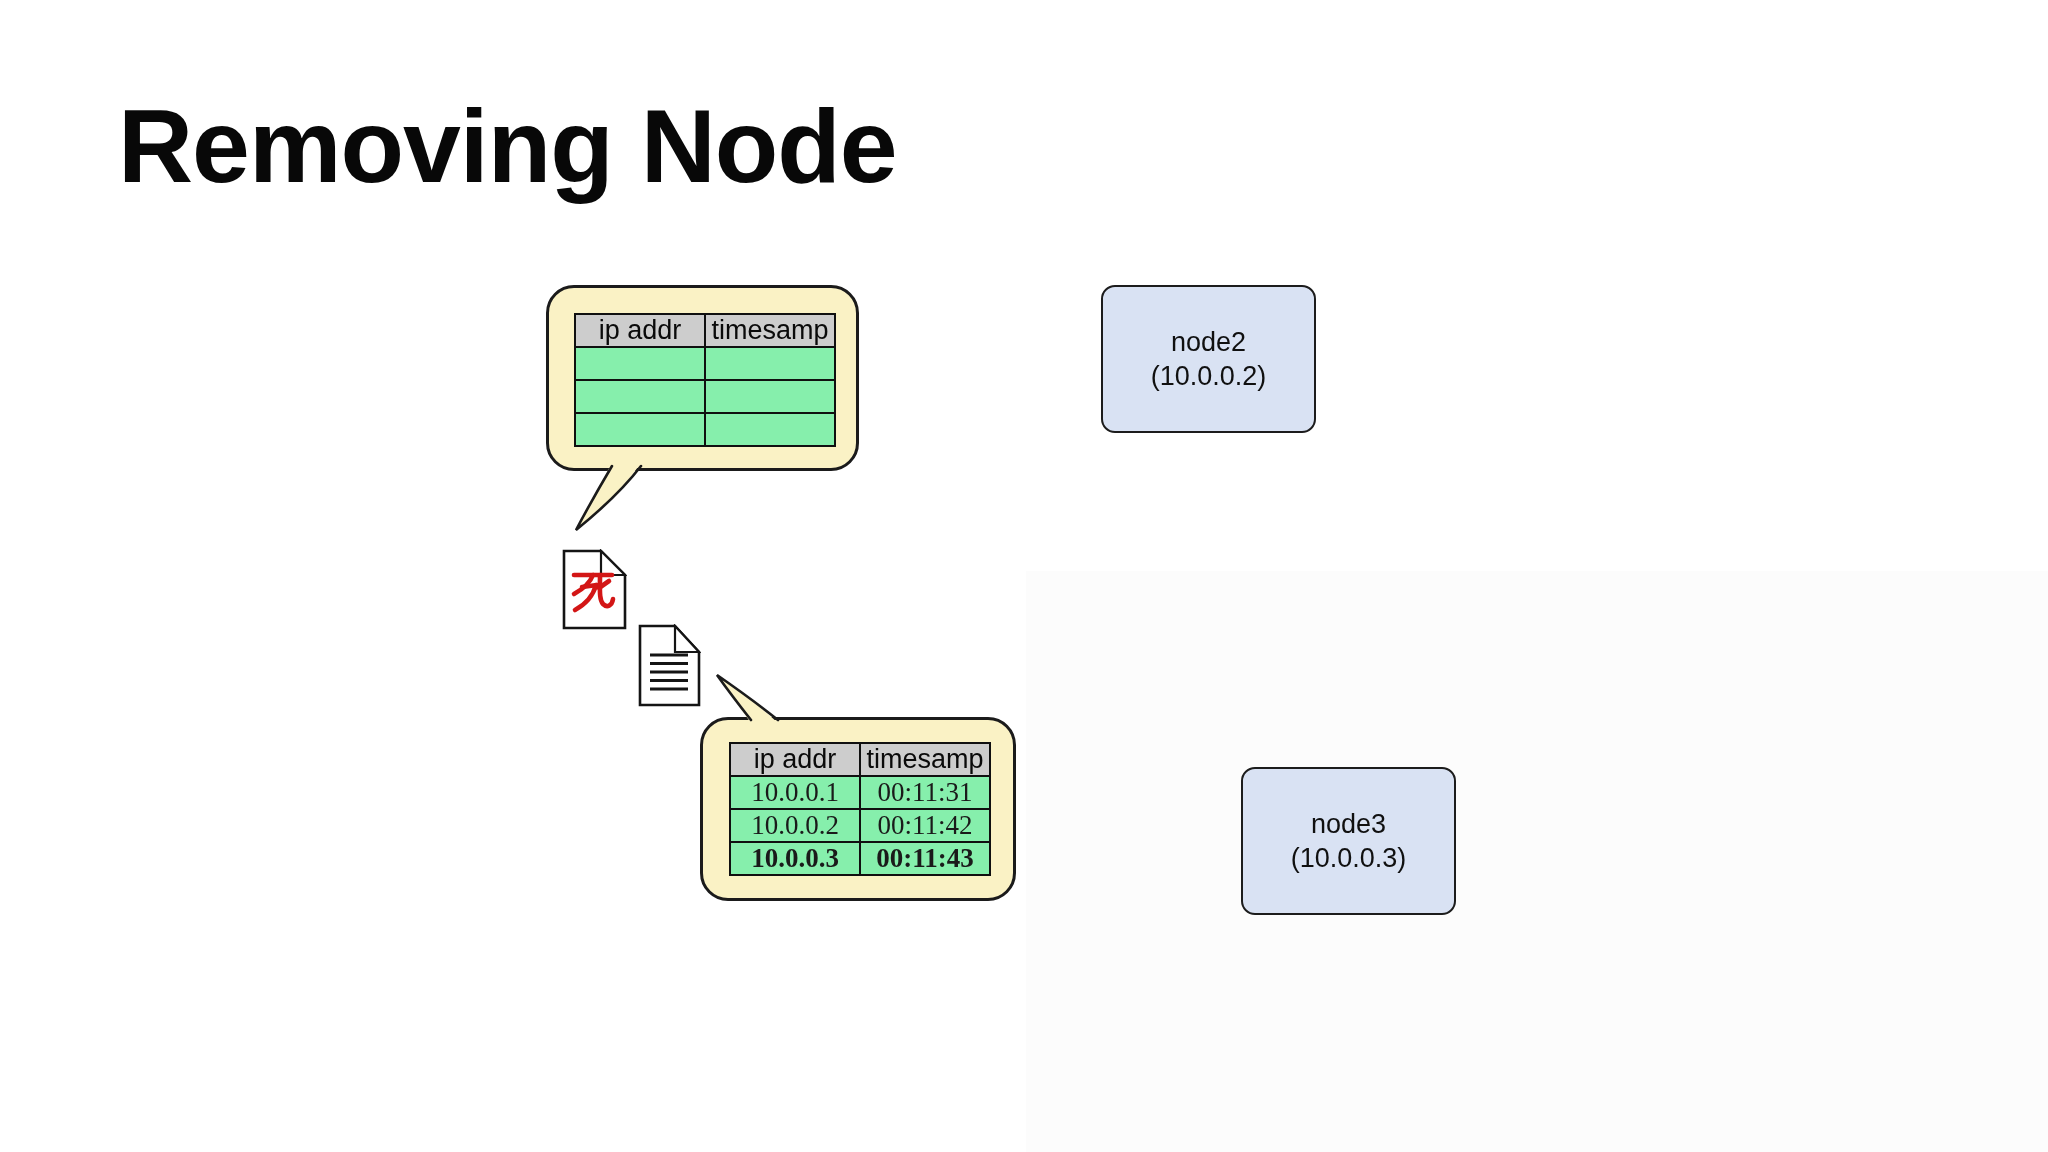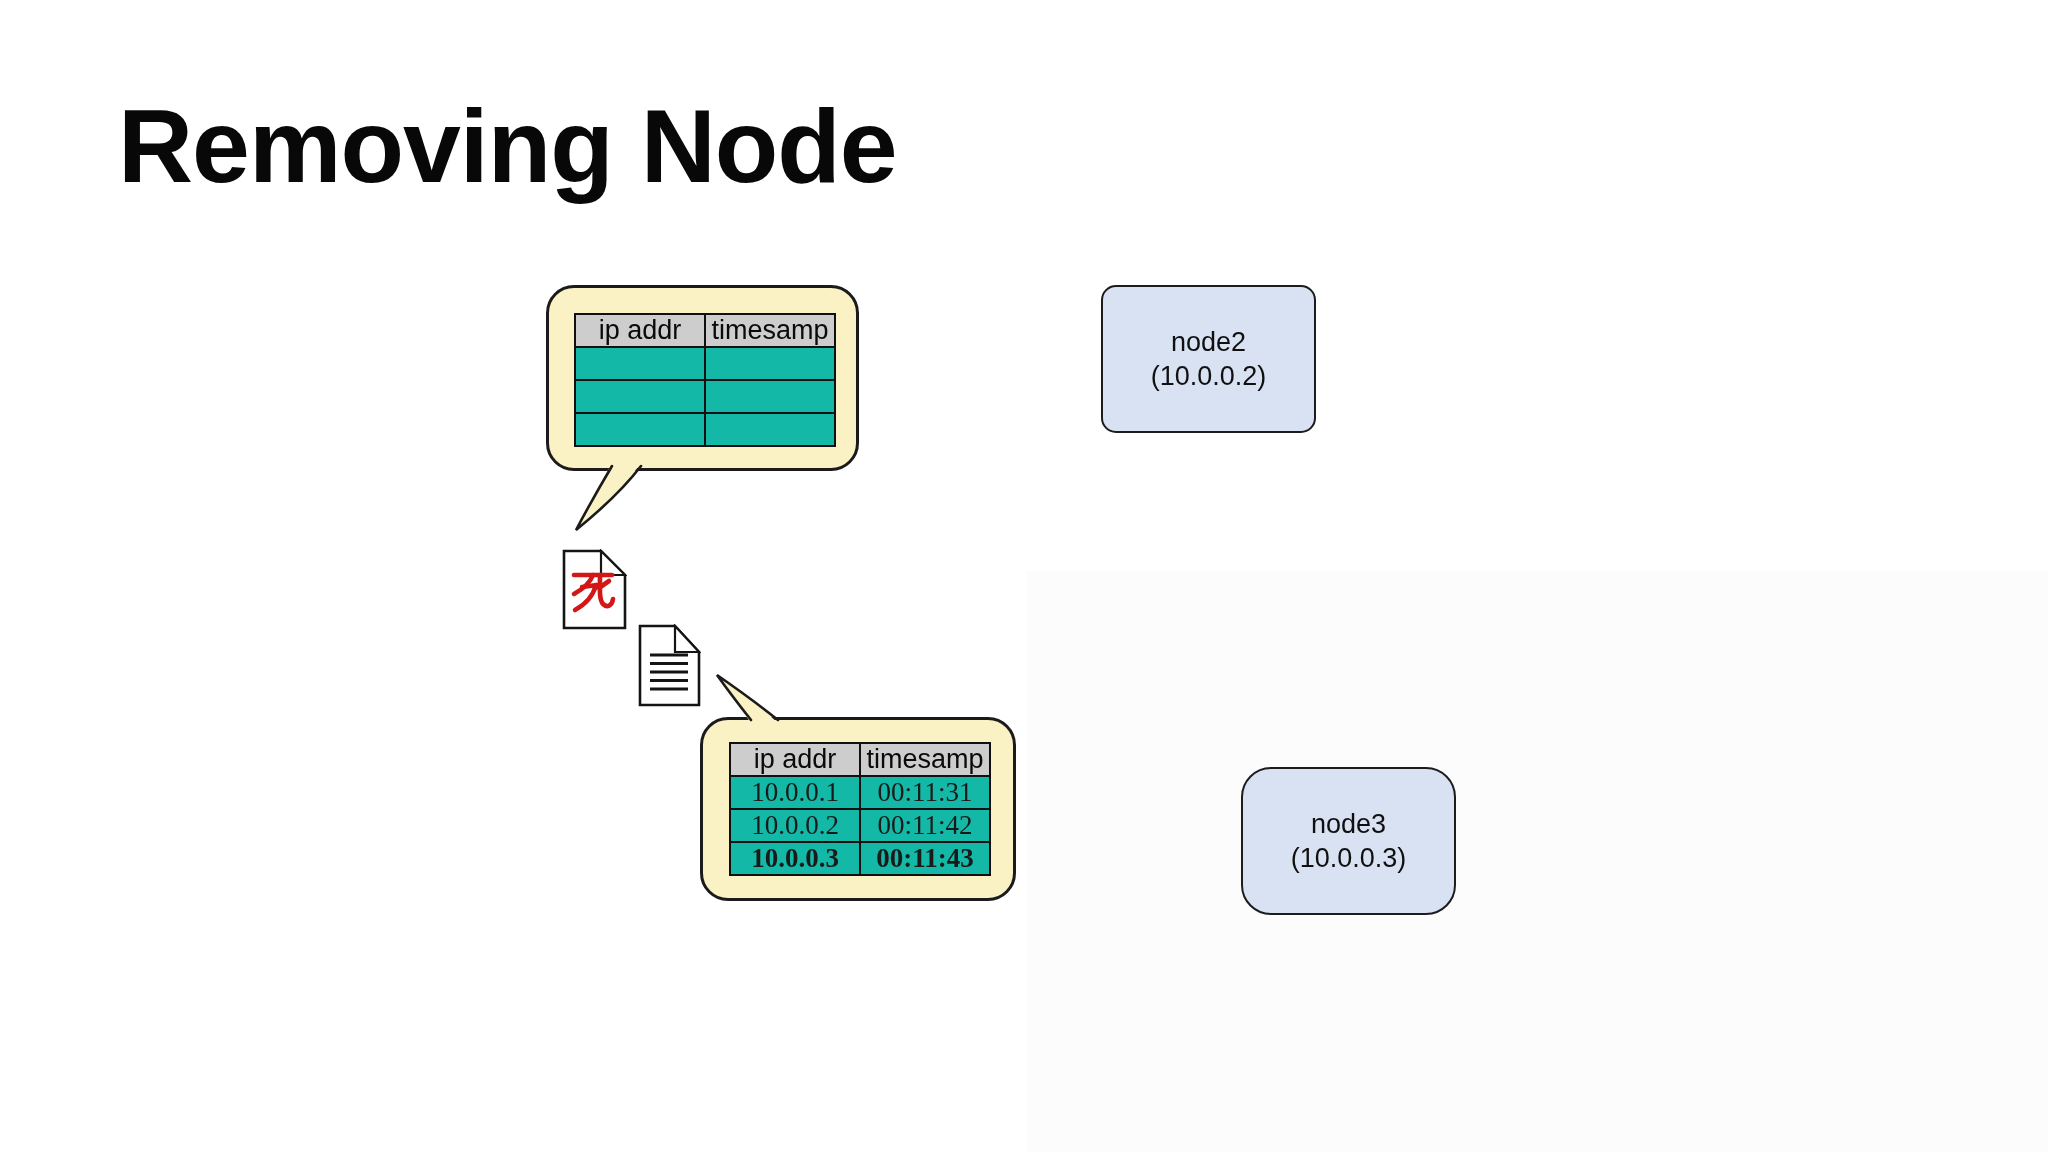--- a/index.html
+++ b/index.html
@@ -17,31 +17,31 @@
     letter-spacing:-1px;white-space:nowrap;
   }
   
   .node{
     position:absolute;width:215px;height:148px;box-sizing:border-box;
     background:#D9E2F3;border:2.5px solid #1c1c1c;border-radius:14px;
     display:flex;flex-direction:column;align-items:center;justify-content:center;
     font-size:27px;line-height:34px;color:#101010;z-index:1;
   }
   .node1{left:595px;top:517px;}
-  .node2{left:1101px;top:285px;border-radius:15px;}
-  .node3{left:1241px;top:767px;border-radius:30px;}
+  .node2{left:1101px;top:285px;}
+  .node3{left:1241px;top:767px;}
   
   .bubble{
     position:absolute;box-sizing:border-box;
     background:#FAF2C5;border:3px solid #1b1b1b;border-radius:28px;z-index:3;
   }
   .bubble-top{left:546px;top:285px;width:313px;height:186px;}
   .bubble-bottom{left:700px;top:717px;width:316px;height:184px;}
   table.gossip{
-    position:absolute;border-collapse:collapse;table-layout:fixed;background:#14b8a6;
+    position:absolute;border-collapse:collapse;table-layout:fixed;background:#86efac;
   }
   .bubble-top table.gossip{left:25px;top:25px;}
   .bubble-bottom table.gossip{left:26px;top:22px;}
   table.gossip th,table.gossip td{
     border:2px solid #101010;width:128px;text-align:center;padding:0;
     overflow:hidden;
   }
   table.gossip th{
     background:#CDCDCD;height:30px;font-weight:400;font-size:27px;
     font-family:"Liberation Sans",sans-serif;color:#0a0a0a;

